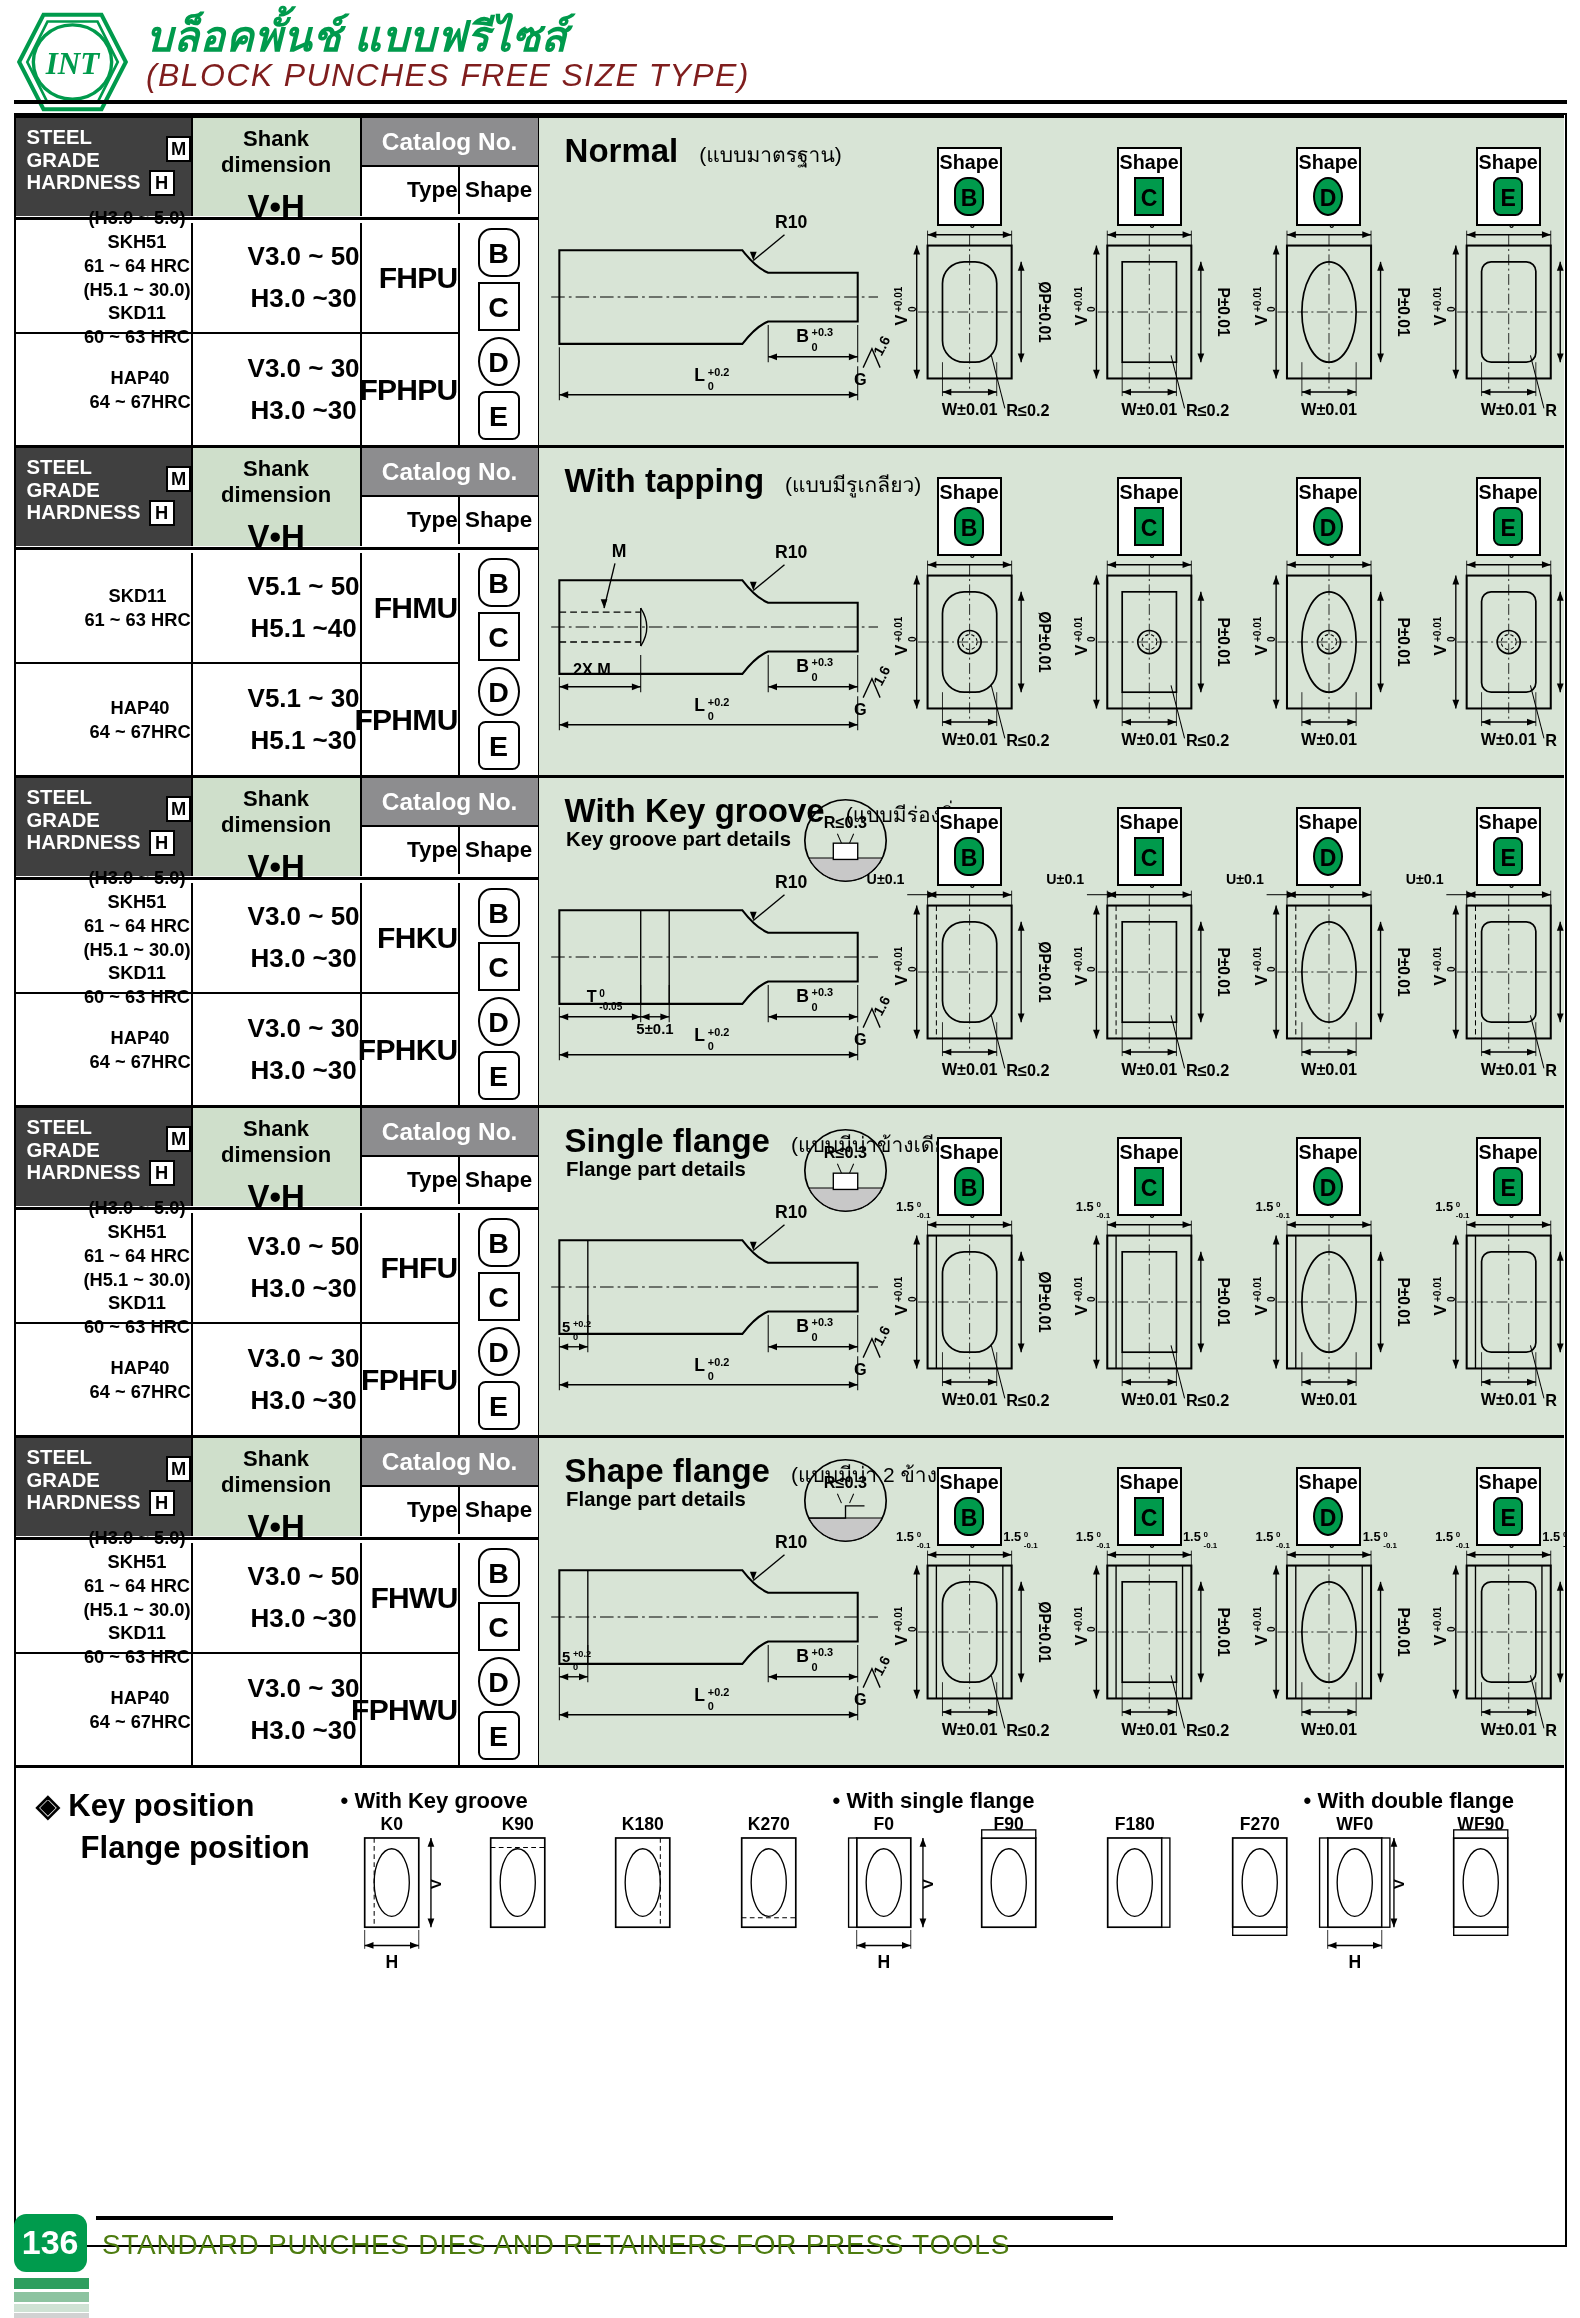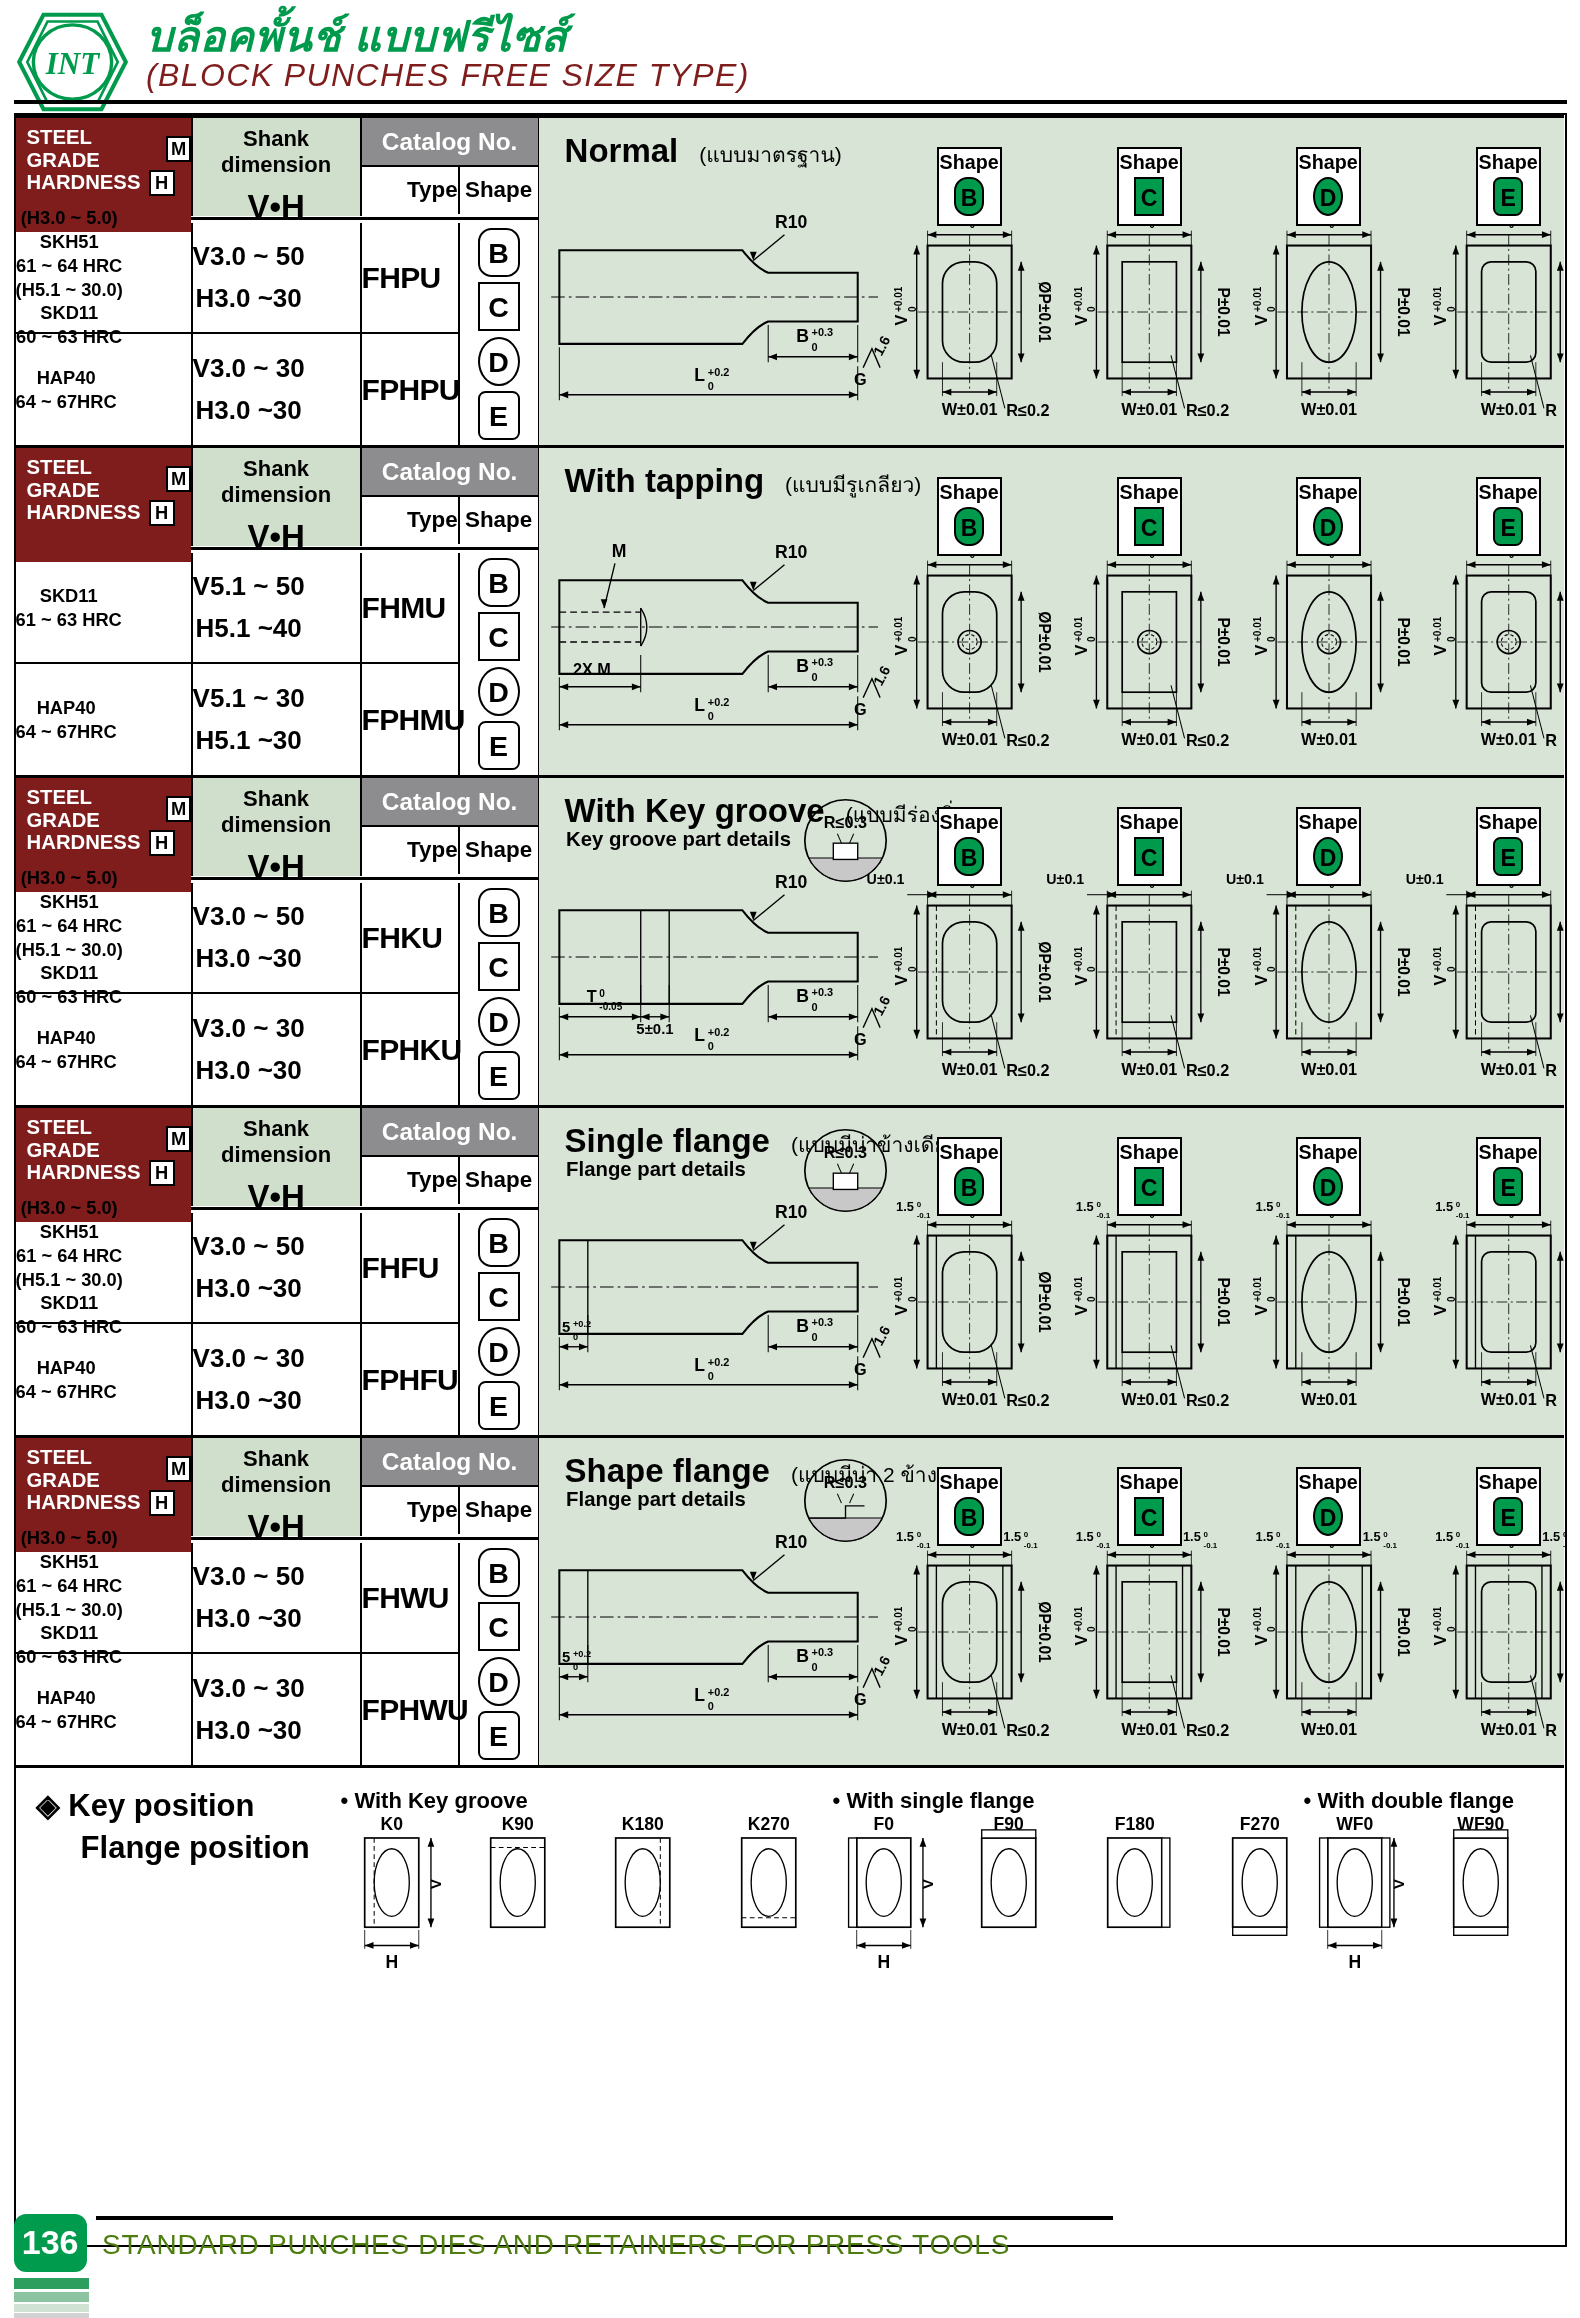--- a/index.html
+++ b/index.html
@@ -20,38 +20,38 @@
 .glyph{display:inline-block;border:2px solid #000;background:#009a4c;color:#000;font-weight:bold;text-align:center}
 .g-leg{width:30px;height:39px;font-size:23px;line-height:38px;margin-top:2.7px}
 .g-B{border-radius:13.6px}.g-C{border-radius:0}.g-D{border-radius:50%}.g-E{border-radius:7.5px}
 .lg-desc{position:absolute;top:108px;width:231px;font-size:20.3px;font-weight:bold;line-height:1.4}
 .lg-note{position:absolute;left:9.5px;top:198px;font-size:23px;font-weight:bold}
 .lg-note .dot{display:inline-block;width:17.6px;height:17.6px;border-radius:50%;background:#009a4c;margin-right:9.5px}
 
 .section{position:relative;width:1548px;height:330px;border-top:3.4px solid #000;background:#fff}
 .ltable{position:absolute;left:0;top:0;width:522px;height:327px}
 .lt-head{position:absolute;left:0;top:0;width:522px;height:102px;border-bottom:3.4px solid #000}
-.lt-green{position:absolute;left:0;top:0;width:175px;height:114px;background:#7f1d1d;color:#fff;font-weight:bold;padding:13.6px 0 0 11px}
+.lt-green{position:absolute;left:0;top:0;width:175px;height:98px;background:#404040;color:#fff;font-weight:bold;padding:13.6px 0 0 11px}
 .lt-green .r{display:flex;align-items:center;height:34px;font-size:20.3px}
 .badge{display:inline-block;width:26px;height:26px;background:#fff;border:2px solid #000;color:#000;font-size:18.3px;line-height:22.4px;text-align:center;margin-left:8.1px;font-weight:bold}
 .lt-shank{position:absolute;left:175px;top:0;width:169px;height:98px;background:#cfdfcb;border-left:2px solid #000;text-align:center}
 .lt-shank .s1{font-size:22px;font-weight:bold;margin-top:8.1px}
 .lt-shank .s2{font-size:33px;font-weight:bold;margin-top:9.5px}
 .lt-cat{position:absolute;left:344px;top:0;width:178px;height:98px;border-left:2px solid #000}
 .cat-top{height:49px;background:#8d8d8f;color:#fff;font-size:24.4px;font-weight:bold;text-align:center;line-height:47px;border-bottom:2px solid #000}
 .cat-sub{display:flex;height:47px;background:#fff}
 .cat-sub .c1{width:98px;border-right:2px solid #000;font-size:22.4px;font-weight:bold;text-align:right;line-height:46px}
 .cat-sub .c2{width:78px;font-size:22.4px;font-weight:bold;text-align:center;line-height:46px}
 .lt-body{position:absolute;left:0;top:105px;width:522px;height:222px}
 .colv{position:absolute;top:0;height:222px}
 .col-steel{left:0;width:175px}
 .col-shank{left:175px;width:169px;border-left:2px solid #000}
 .col-type{left:344px;width:98px;border-left:2px solid #000}
 .col-shape{left:442px;width:80px;border-left:2px solid #000;display:flex;flex-direction:column;align-items:center;justify-content:center;gap:5.4px}
-.cell{position:absolute;left:0;width:100%;display:flex;align-items:center;justify-content:flex-start;text-align:center}
+.cell{position:absolute;left:0;width:100%;display:flex;align-items:center;justify-content:flex-end;text-align:center}
 .rowA{top:0;height:111px;border-bottom:2px solid #000}
 .rowB{top:113px;height:108px}
 .steel-txt{font-size:18.3px;font-weight:bold;line-height:1.3;white-space:pre-line}
 .shank-txt{font-size:26px;font-weight:bold;line-height:1.6;white-space:pre-line}
 .type-txt{font-size:30px;font-weight:bold;letter-spacing:-0.7px}
 .oglyph{border:2px solid #000;background:#fff;width:42px;height:49px;font-size:28.5px;font-weight:bold;text-align:center;line-height:46px}
 .rarea{position:absolute;left:522px;top:0;width:1026px;height:327px;background:#d8e4d6;border-left:1.4px solid #000}
 .sec-title{position:absolute;left:26px;top:13.6px}
 .t-en{font-size:33px;font-weight:bold}
 .t-th{font-size:21px;font-weight:normal;margin-left:21px}

